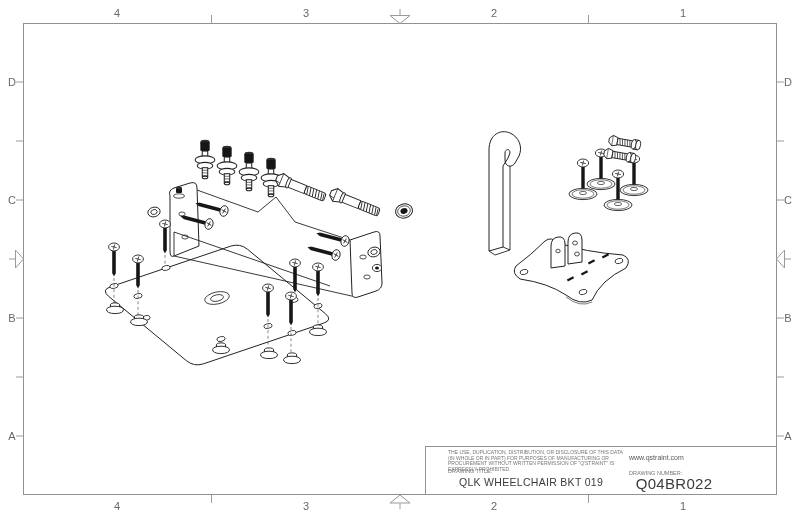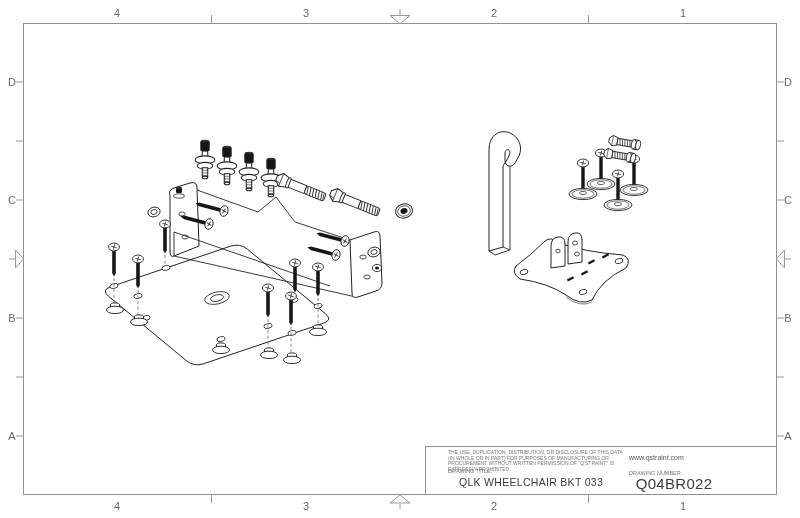--- a/index.html
+++ b/index.html
@@ -257,19 +257,19 @@
   <span class="zl" style="left:12px;top:318px">B</span>
   <span class="zl" style="left:12px;top:436px">A</span>
   <span class="zl" style="left:788px;top:82px">D</span>
   <span class="zl" style="left:788px;top:200px">C</span>
   <span class="zl" style="left:788px;top:318px">B</span>
   <span class="zl" style="left:788px;top:436px">A</span>
 
   <div class="titleblock">
     <div class="tb-legal">THE USE, DUPLICATION, DISTRIBUTION, OR DISCLOSURE OF THIS DATA (IN WHOLE OR IN PART) FOR PURPOSES OF MANUFACTURING OR PROCUREMENT WITHOUT WRITTEN PERMISSION OF "Q'STRAINT" IS EXPRESSLY PROHIBITED.</div>
     <div class="tb-dt-label">DRAWING TITLE:</div>
-    <div class="tb-title">QLK WHEELCHAIR BKT 033</div>
+    <div class="tb-title">QLK WHEELCHAIR BKT 019</div>
     <div class="tb-web">www.qstraint.com</div>
     <div class="tb-dn-label">DRAWING NUMBER:</div>
     <div class="tb-number">Q04BR022</div>
   </div>
 
 </div>
 
 </body></html>

